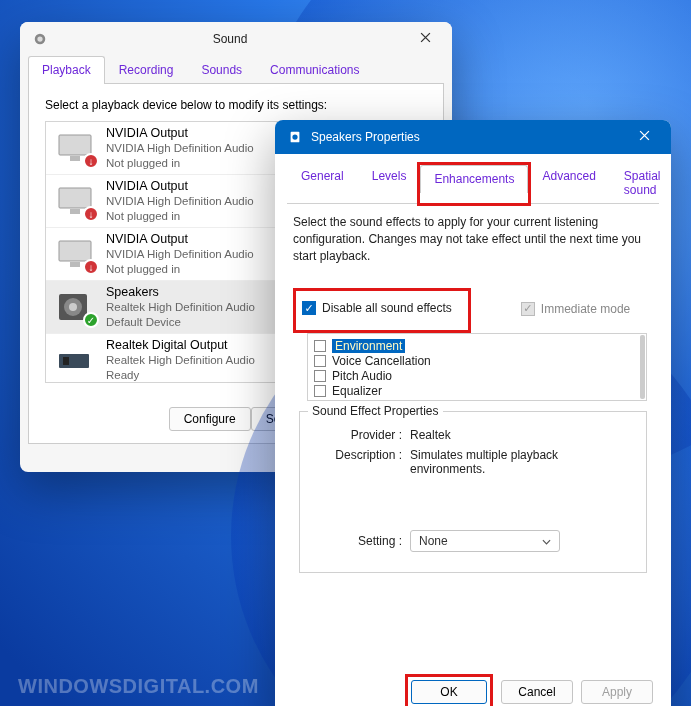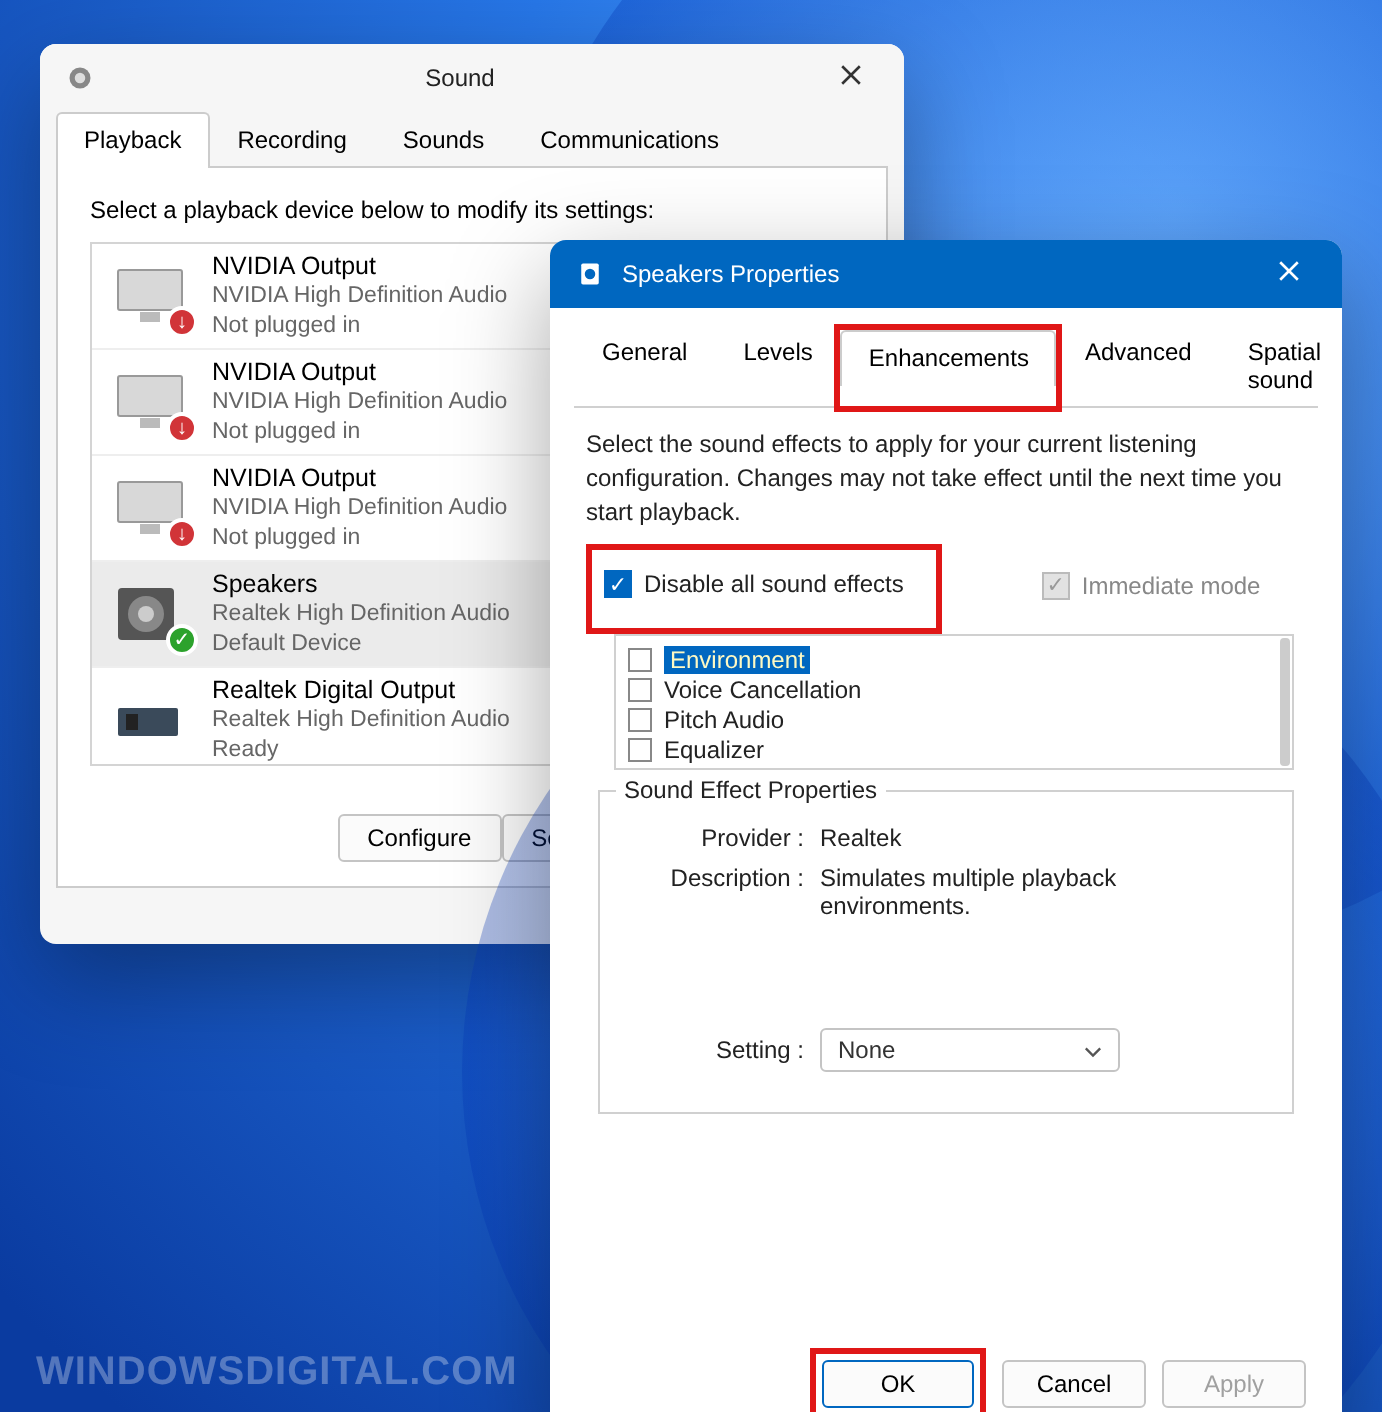--- a/index.html
+++ b/index.html
@@ -22,21 +22,21 @@
   display: flex; align-items: center; height: 34px; padding: 0 6px 0 12px;
   font-size: 12px; color: #222;
 }
 .titlebar .t-icon { width: 16px; height: 16px; margin-right: 8px; display: inline-flex; align-items: center; justify-content: center; }
 .titlebar .t-title { flex: 1; }
 .titlebar .t-close { width: 42px; height: 30px; display: flex; align-items: center; justify-content: center; border-radius: 4px; }
 .window.sound { left: 20px; top: 22px; width: 432px; height: 450px; background: #f6f6f6; }
 .sound .titlebar { background: #f6f6f6; border-radius: 8px 8px 0 0; text-align: center; }
 .sound .tabs { display: flex; border-bottom: 1px solid #ccc; margin: 0 8px; background: #f6f6f6; }
 .tab {
-  padding: 6px 13px 7px; font-size: 12px; color: #000000; cursor: default;
+  padding: 6px 13px 7px; font-size: 12px; color: #6d28d9; cursor: default;
   border: 1px solid transparent; border-bottom: none; margin-bottom: -1px; border-radius: 3px 3px 0 0;
 }
 .tab.active { background: #fff; border-color: #ccc; }
 .sound .body { padding: 14px 16px; background: #fff; margin: 0 8px; border: 1px solid #ccc; border-top: none; height: 360px; position: relative; }
 .sound .label-row { font-size: 12px; margin-bottom: 9px; }
 .device-list { border: 1px solid #d4d4d4; height: 262px; overflow: hidden; background: #fff; }
 .device {
   display: flex; align-items: center; gap: 10px; padding: 6px 8px; height: 53px;
   border-bottom: 1px solid #eee;
 }
@@ -53,21 +53,21 @@
 }
 .btn.default { border: 1.5px solid #0067c0; }
 .btn.disabled { color: #a0a0a0; }
 .sound .dlg-row { display:flex; gap:8px; justify-content:flex-end; padding: 10px 14px 0; }
 
 .window.props { left: 275px; top: 120px; width: 396px; height: 598px; background: #fff; z-index: 10; }
 .props .titlebar { background: #0067c0; color: #fff; border-radius: 8px 8px 0 0; }
 .props .titlebar .t-close { color: #fff; }
 .props .tabs { display: flex; border-bottom: 1px solid #d0d0d0; margin: 8px 12px 0; }
 .props .body { padding: 10px 18px 14px; font-size: 12px; color: #222; height: calc(100% - 82px); position: relative; }
-.props .instr { line-height: 1.4; margin-bottom: 8px; }
+.props .instr { line-height: 1.4; margin-bottom: 24px; }
 .chk-row { display: flex; align-items: center; gap: 6px; margin: 6px 0 10px; }
 .chkbox {
   width: 14px; height: 14px; border: 1px solid #888; display: flex; align-items: center; justify-content: center;
   font-size: 11px; color: #fff; background: #fff;
 }
 .chkbox.checked { background: #0067c0; border-color: #0067c0; }
 .chkbox.disabled { background: #e2e2e2; border-color: #bbb; color: #999; }
 .red-box { border: 3px solid #e01717; padding: 4px 16px 5px 6px; }
 .effects-box { border: 1px solid #d0d0d0; margin: 0 6px 10px 14px; height: 68px; padding: 4px 6px; position: relative; }
 .effects-box .eitem { display: flex; align-items: center; gap: 6px; font-size: 12px; height: 15px; }

